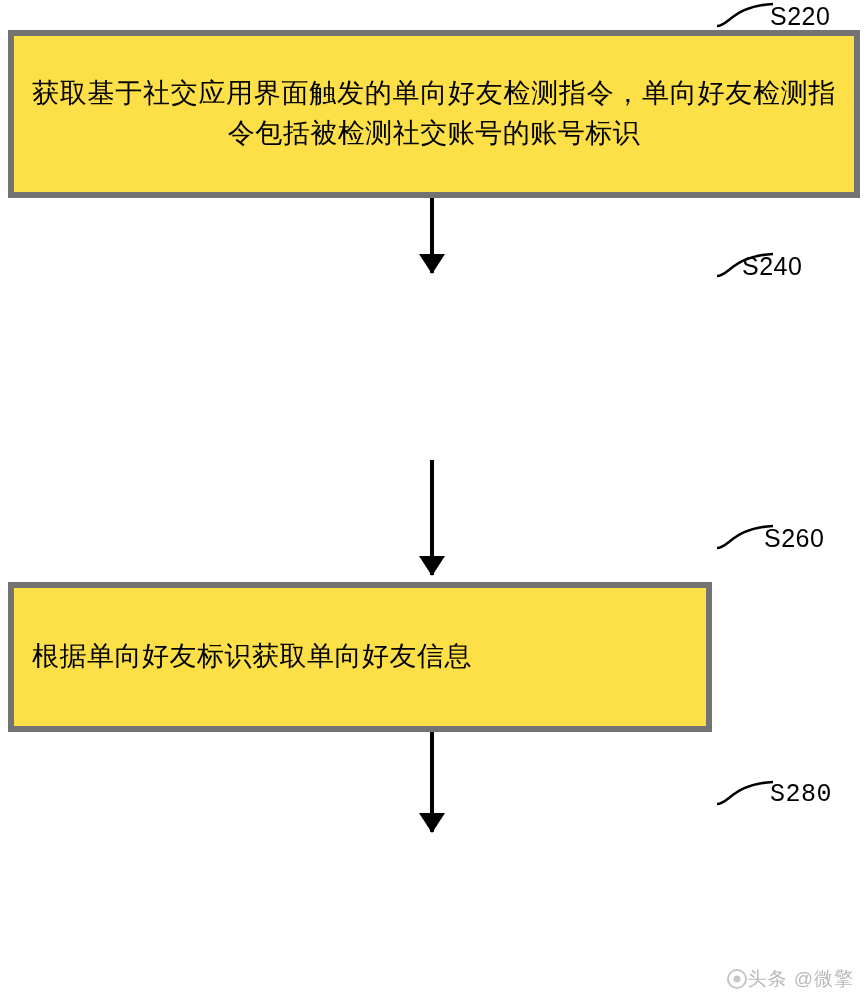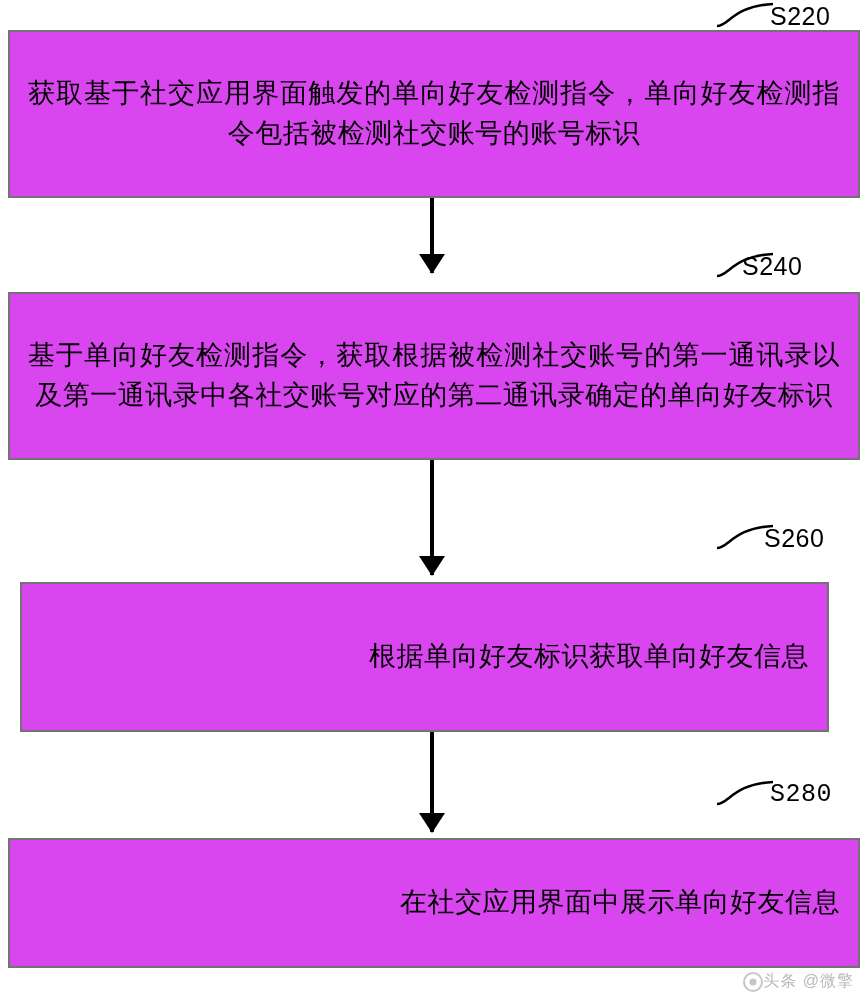--- a/index.html
+++ b/index.html
@@ -15,26 +15,26 @@
     position: relative;
     overflow: hidden;
   }
   .flowchart {
     position: relative;
     width: 868px;
     height: 1000px;
   }
   .step {
     position: absolute;
-    border: 2px solid #737373;
-    background: #d946ef;
+    border: 6px solid #737373;
+    background: #fde047;
     box-sizing: border-box;
     display: flex;
     align-items: center;
-    justify-content: flex-end;
+    justify-content: flex-start;
   }
   .step-text {
     font-size: 27px;
     line-height: 1.48;
     text-align: center;
     letter-spacing: 0.5px;
     padding: 6px 18px;
     white-space: pre-line;
   }
   .step-text.justify {
@@ -72,21 +72,21 @@
     display: block;
   }
   .watermark {
     position: absolute;
     right: 14px;
     bottom: 8px;
     display: flex;
     align-items: center;
     gap: 0;
     color: #b9b9b9;
-    font-size: 16px;
+    font-size: 19px;
     letter-spacing: 1px;
   }
   .wm-icon {
     width: 20px;
     height: 20px;
     border-radius: 50%;
     border: 2px solid #c6c6c6;
     box-sizing: border-box;
     position: relative;
   }
@@ -118,46 +118,40 @@
   </div>
 
   <div class="arrow" style="top:198px; height:75px;"></div>
 
   <div class="leader" style="left:715px; top:250px;">
     <svg width="60" height="28" viewBox="0 0 60 28">
       <path d="M2 26 C 14 26, 18 6, 58 4" stroke="#000" stroke-width="2.5" fill="none"></path>
     </svg>
   </div>
   <div class="label" style="left:742px; top:252px;">S240</div>
-  <div class="step" style="left:8px; top:292px; width:852px; height:168px;">
-    <div class="step-text justify">基于单向好友检测指令，获取根据被检测社交账号的第一通讯录以及第一通讯录中各社交账号对应的第二通讯录确定的单向好友标识</div>
-  </div>
 
   <div class="arrow" style="top:460px; height:115px;"></div>
 
   <div class="leader" style="left:715px; top:522px;">
     <svg width="60" height="28" viewBox="0 0 60 28">
       <path d="M2 26 C 14 26, 18 6, 58 4" stroke="#000" stroke-width="2.5" fill="none"></path>
     </svg>
   </div>
   <div class="label" style="left:764px; top:524px;">S260</div>
-  <div class="step" style="left:20px; top:582px; width:809px; height:150px;">
+  <div class="step" style="left:8px; top:582px; width:704px; height:150px;">
     <div class="step-text">根据单向好友标识获取单向好友信息</div>
   </div>
 
   <div class="arrow" style="top:732px; height:100px;"></div>
 
   <div class="leader" style="left:715px; top:778px;">
     <svg width="60" height="28" viewBox="0 0 60 28">
       <path d="M2 26 C 14 26, 18 6, 58 4" stroke="#000" stroke-width="2.5" fill="none"></path>
     </svg>
   </div>
   <div class="label" style="left:770px; top:780px;font-family:Liberation Mono, monospace;">S280</div>
-  <div class="step" style="left:8px; top:838px; width:852px; height:130px;">
-    <div class="step-text">在社交应用界面中展示单向好友信息</div>
-  </div>
 
   <div class="watermark">
     <span class="wm-icon"></span>
     <span>头条 @微擎</span>
   </div>
 
 </div>
 
 </body></html>

